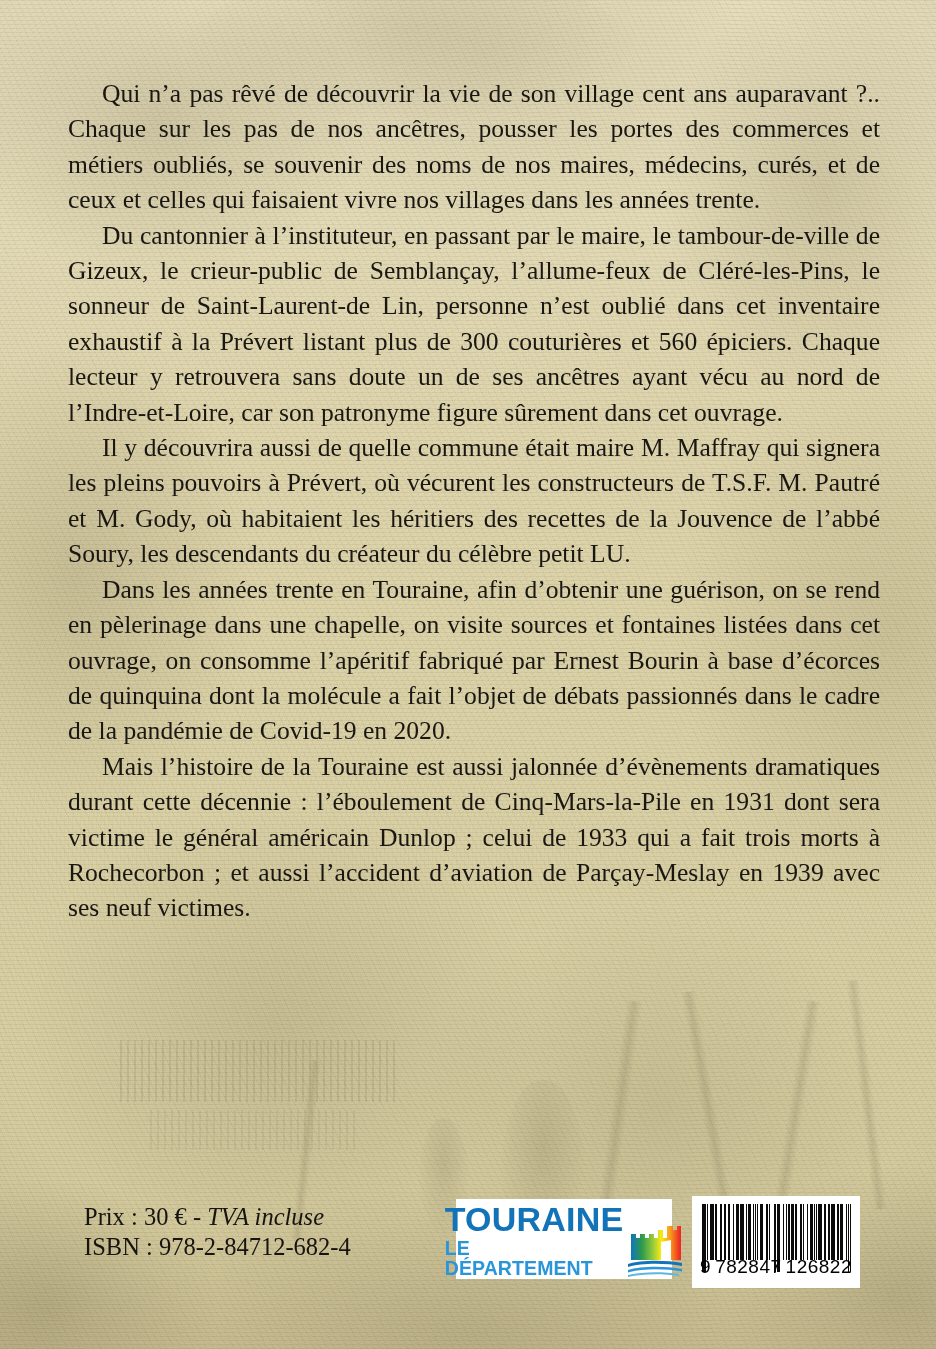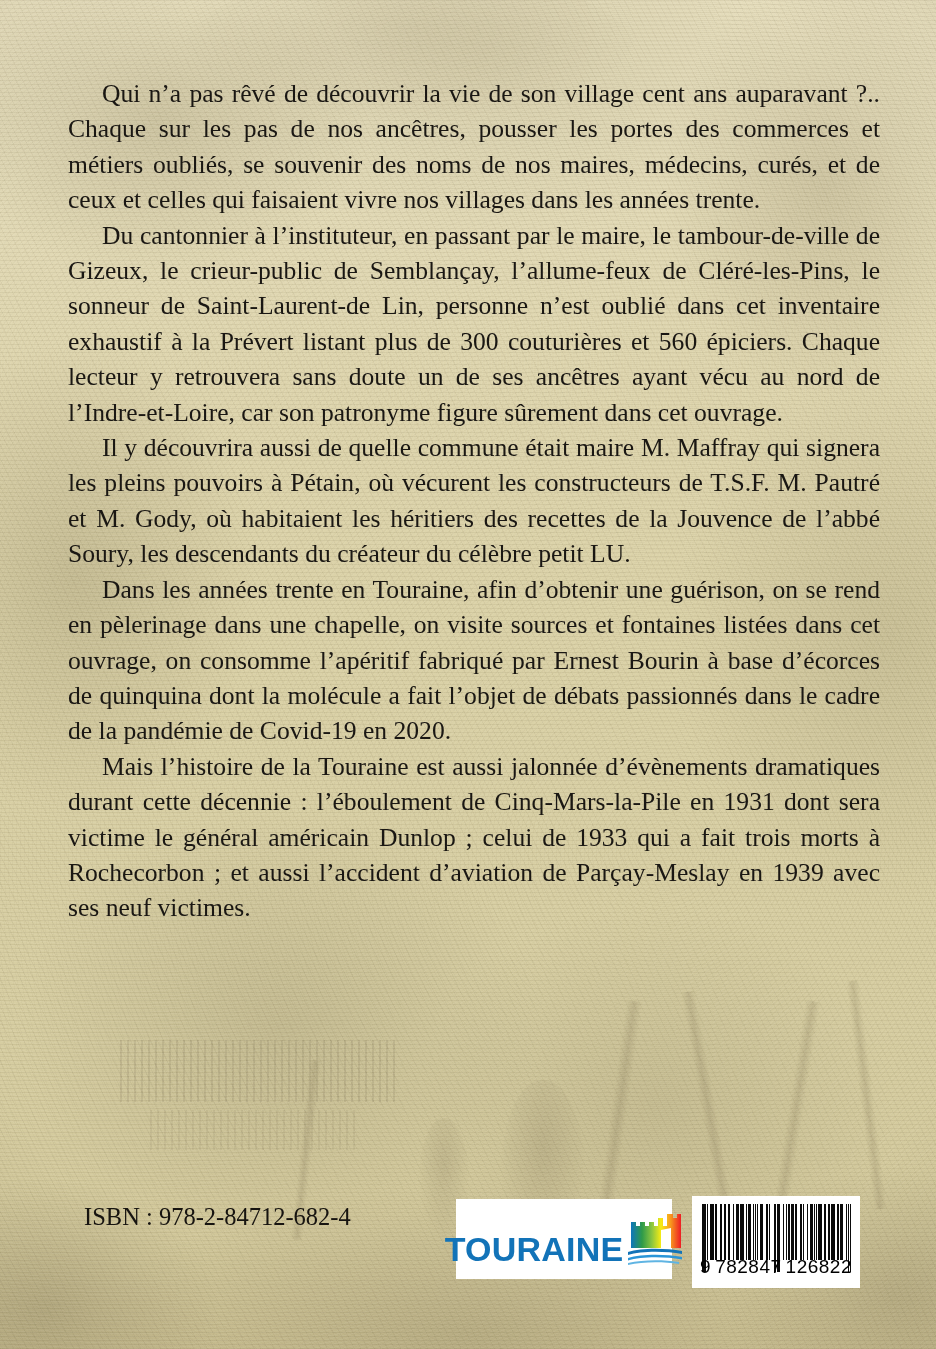--- a/index.html
+++ b/index.html
@@ -242,35 +242,37 @@
   </div>
 
   <div class="bg-hatch"></div>
   <div class="bg-hatch2"></div>
   <div class="bg-grain"></div>
   <div class="bg-vignette"></div>
 
   <div class="copy">
     <p>Qui n’a pas rêvé de découvrir la vie de son village cent ans auparavant ?.. Chaque sur les pas de nos ancêtres, pousser les portes des commerces et métiers oubliés, se souvenir des noms de nos maires, médecins, curés, et de ceux et celles qui faisaient vivre nos villages dans les années trente.</p>
     <p>Du cantonnier à l’instituteur, en passant par le maire, le tambour-de-ville de Gizeux, le crieur-public de Semblançay, l’allume-feux de Cléré-les-Pins, le sonneur de Saint-Laurent-de Lin, personne n’est oublié dans cet inventaire exhaustif à la Prévert listant plus de 300 couturières et 560 épiciers. Chaque lecteur y retrouvera sans doute un de ses ancêtres ayant vécu au nord de l’Indre-et-Loire, car son patronyme figure sûrement dans cet ouvrage.</p>
-    <p>Il y découvrira aussi de quelle commune était maire M. Maffray qui signera les pleins pouvoirs à Pétain, où vécurent les constructeurs de T.S.F. M. Pautré et M. Gody, où habitaient les héritiers des recettes de la Jouvence de l’abbé Soury, les descendants du créateur du célèbre petit LU.</p>
+    <p>Il y découvrira aussi de quelle commune était maire M. Maffray qui signera les pleins pouvoirs à Prévert, où vécurent les constructeurs de T.S.F. M. Pautré et M. Gody, où habitaient les héritiers des recettes de la Jouvence de l’abbé Soury, les descendants du créateur du célèbre petit LU.</p>
     <p>Dans les années trente en Touraine, afin d’obtenir une guérison, on se rend en pèlerinage dans une chapelle, on visite sources et fontaines listées dans cet ouvrage, on consomme l’apéritif fabriqué par Ernest Bourin à base d’écorces de quinquina dont la molécule a fait l’objet de débats passionnés dans le cadre de la pandémie de Covid-19 en 2020.</p>
     <p>Mais l’histoire de la Touraine est aussi jalonnée d’évènements dramatiques durant cette décennie : l’éboulement de Cinq-Mars-la-Pile en 1931 dont sera victime le général américain Dunlop ; celui de 1933 qui a fait trois morts à Rochecorbon ; et aussi l’accident d’aviation de Parçay-Meslay en 1939 avec ses neuf victimes.</p>
   </div>
 
   <div class="footer">
     <div class="imprint">
+      <div><span>Prix : 30 € - </span><span class="tva">TVA incluse</span></div>
       <div>ISBN : 978-2-84712-682-4</div>
     </div>
   </div>
 
   <div class="logo-plate">
     <div class="logo-inner">
       <div class="logo-words">
         <span class="l1">TOURAINE</span>
+        <span class="l2">LE DÉPARTEMENT</span>
       </div>
       <svg class="logo-mark" viewBox="0 0 56 52">
         <defs>
           <linearGradient id="tourGrad" x1="0" y1="0" x2="1" y2="0">
             <stop offset="0%" stop-color="#0e76bc"></stop>
             <stop offset="22%" stop-color="#2e9a49"></stop>
             <stop offset="42%" stop-color="#8cc63f"></stop>
             <stop offset="60%" stop-color="#f7ec13"></stop>
             <stop offset="80%" stop-color="#f7941e"></stop>
             <stop offset="100%" stop-color="#ed1c24"></stop>

